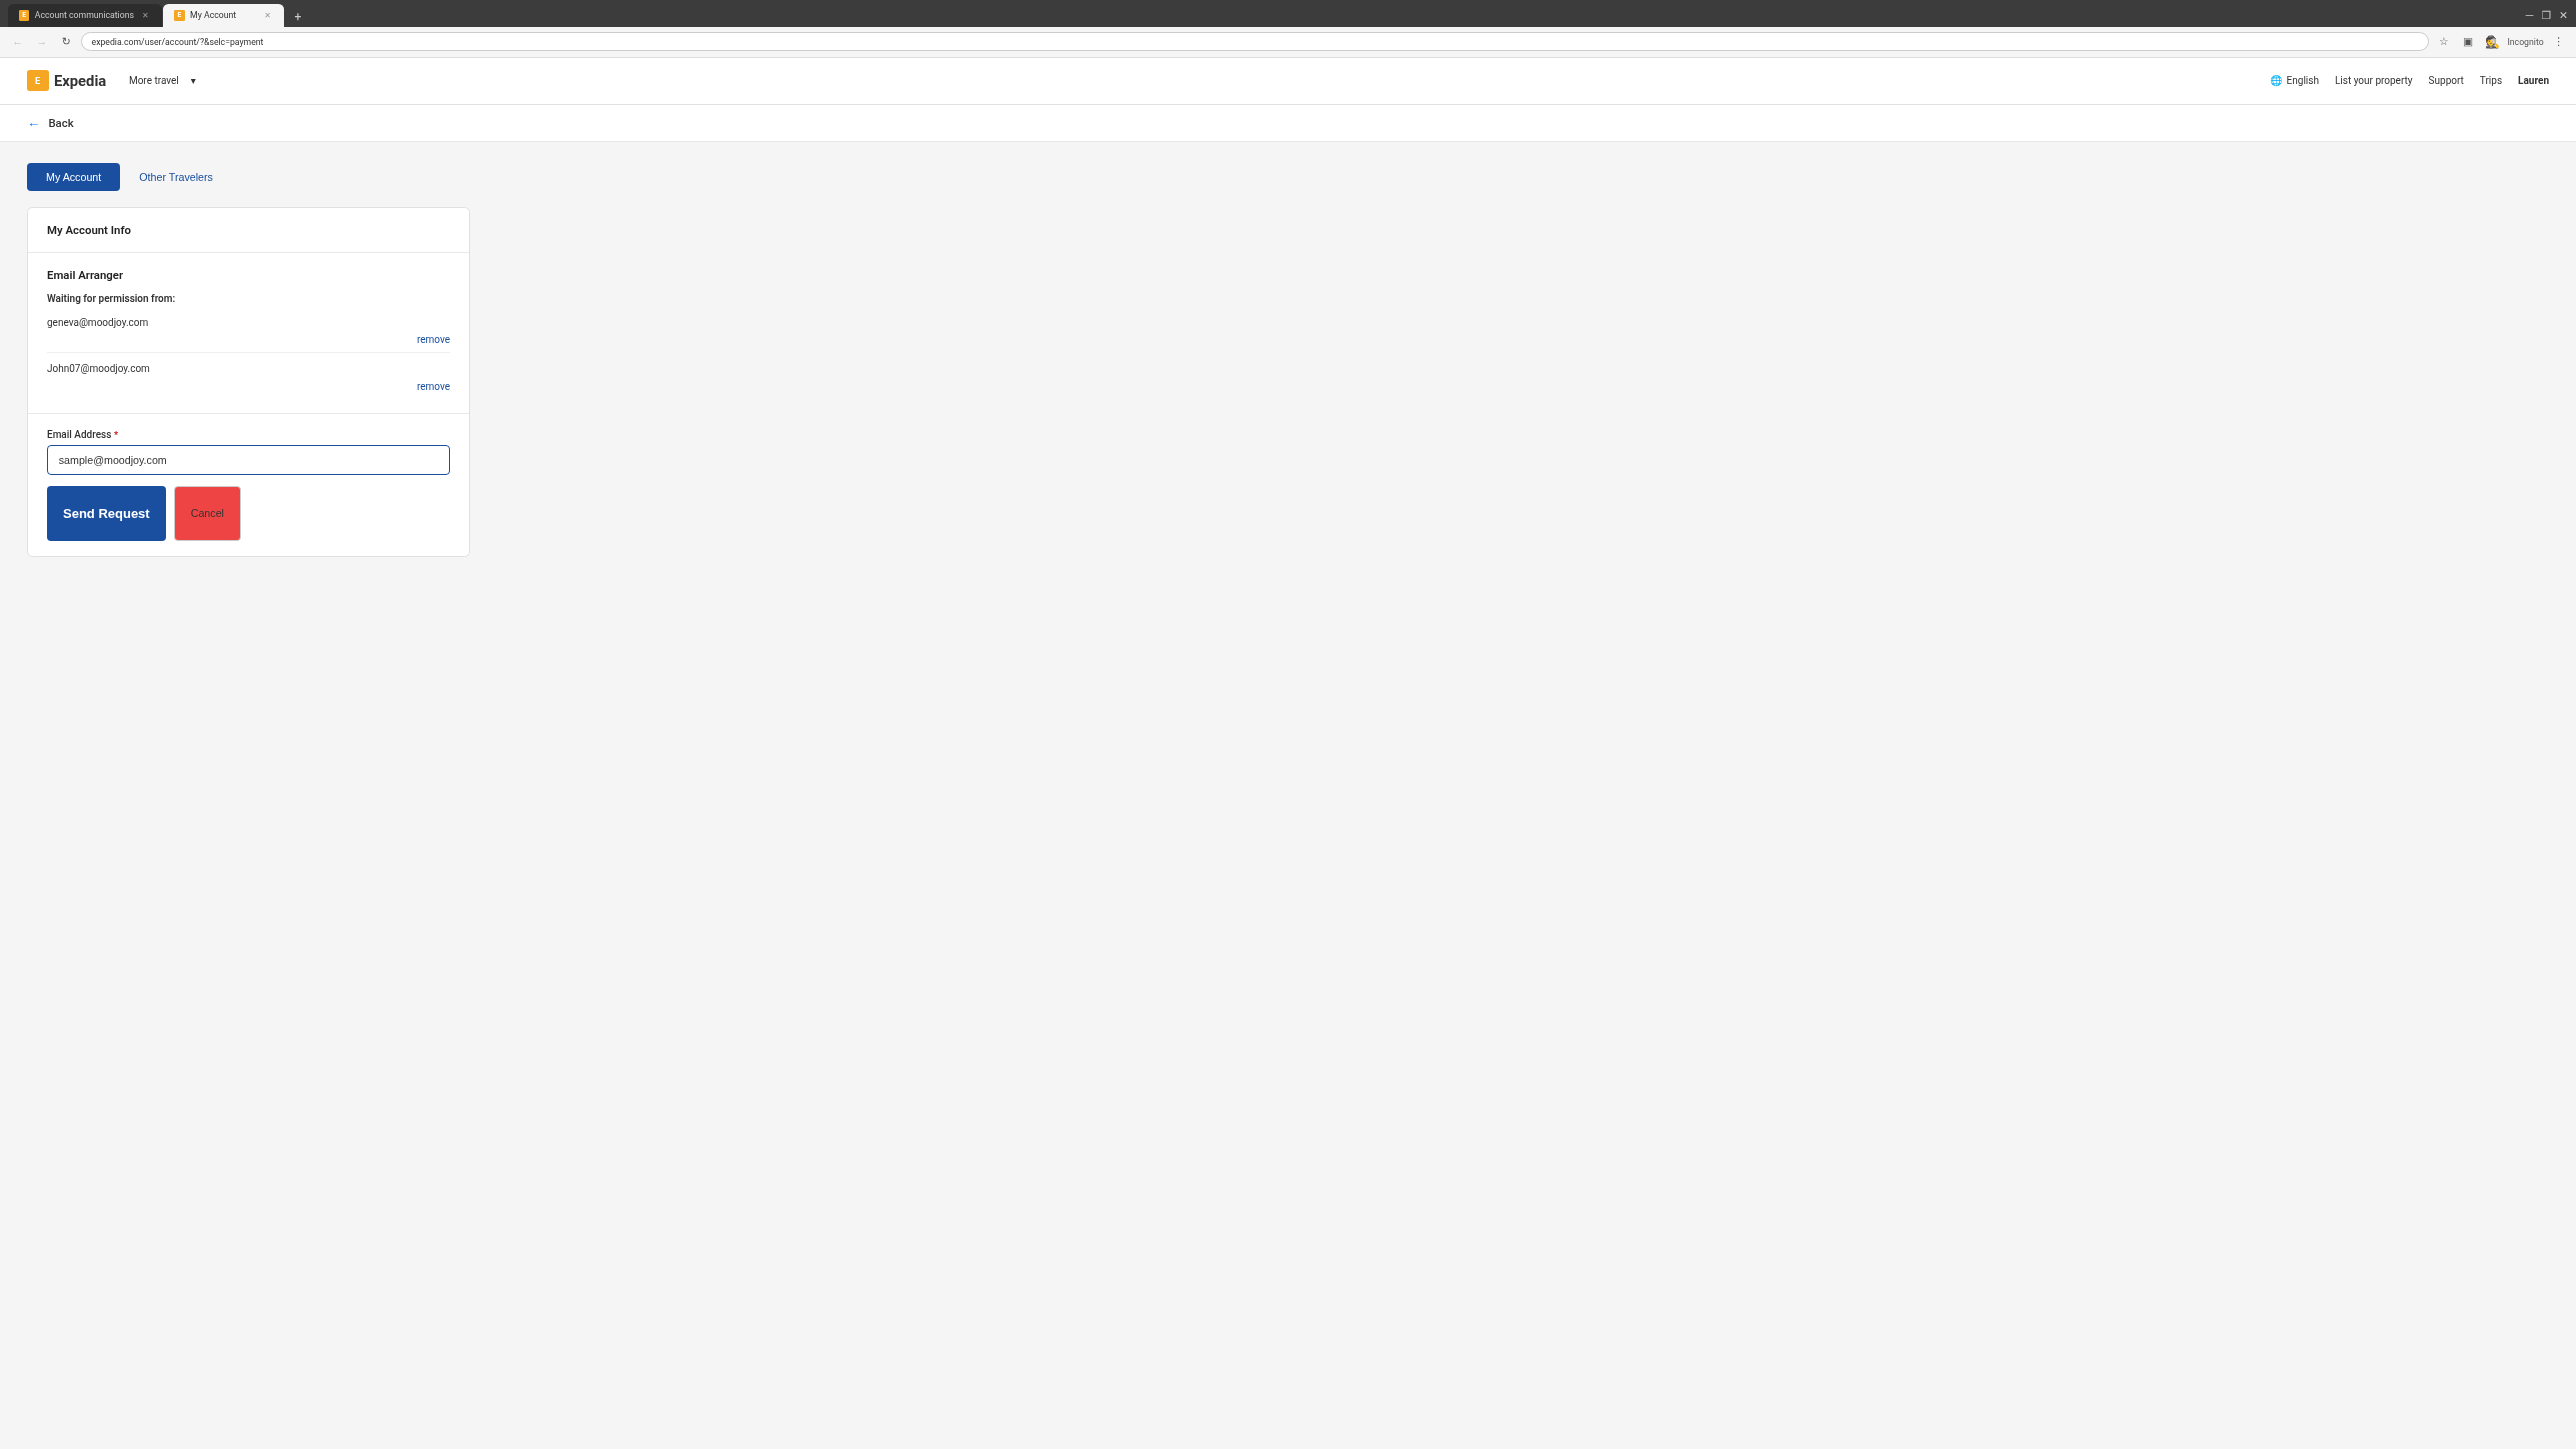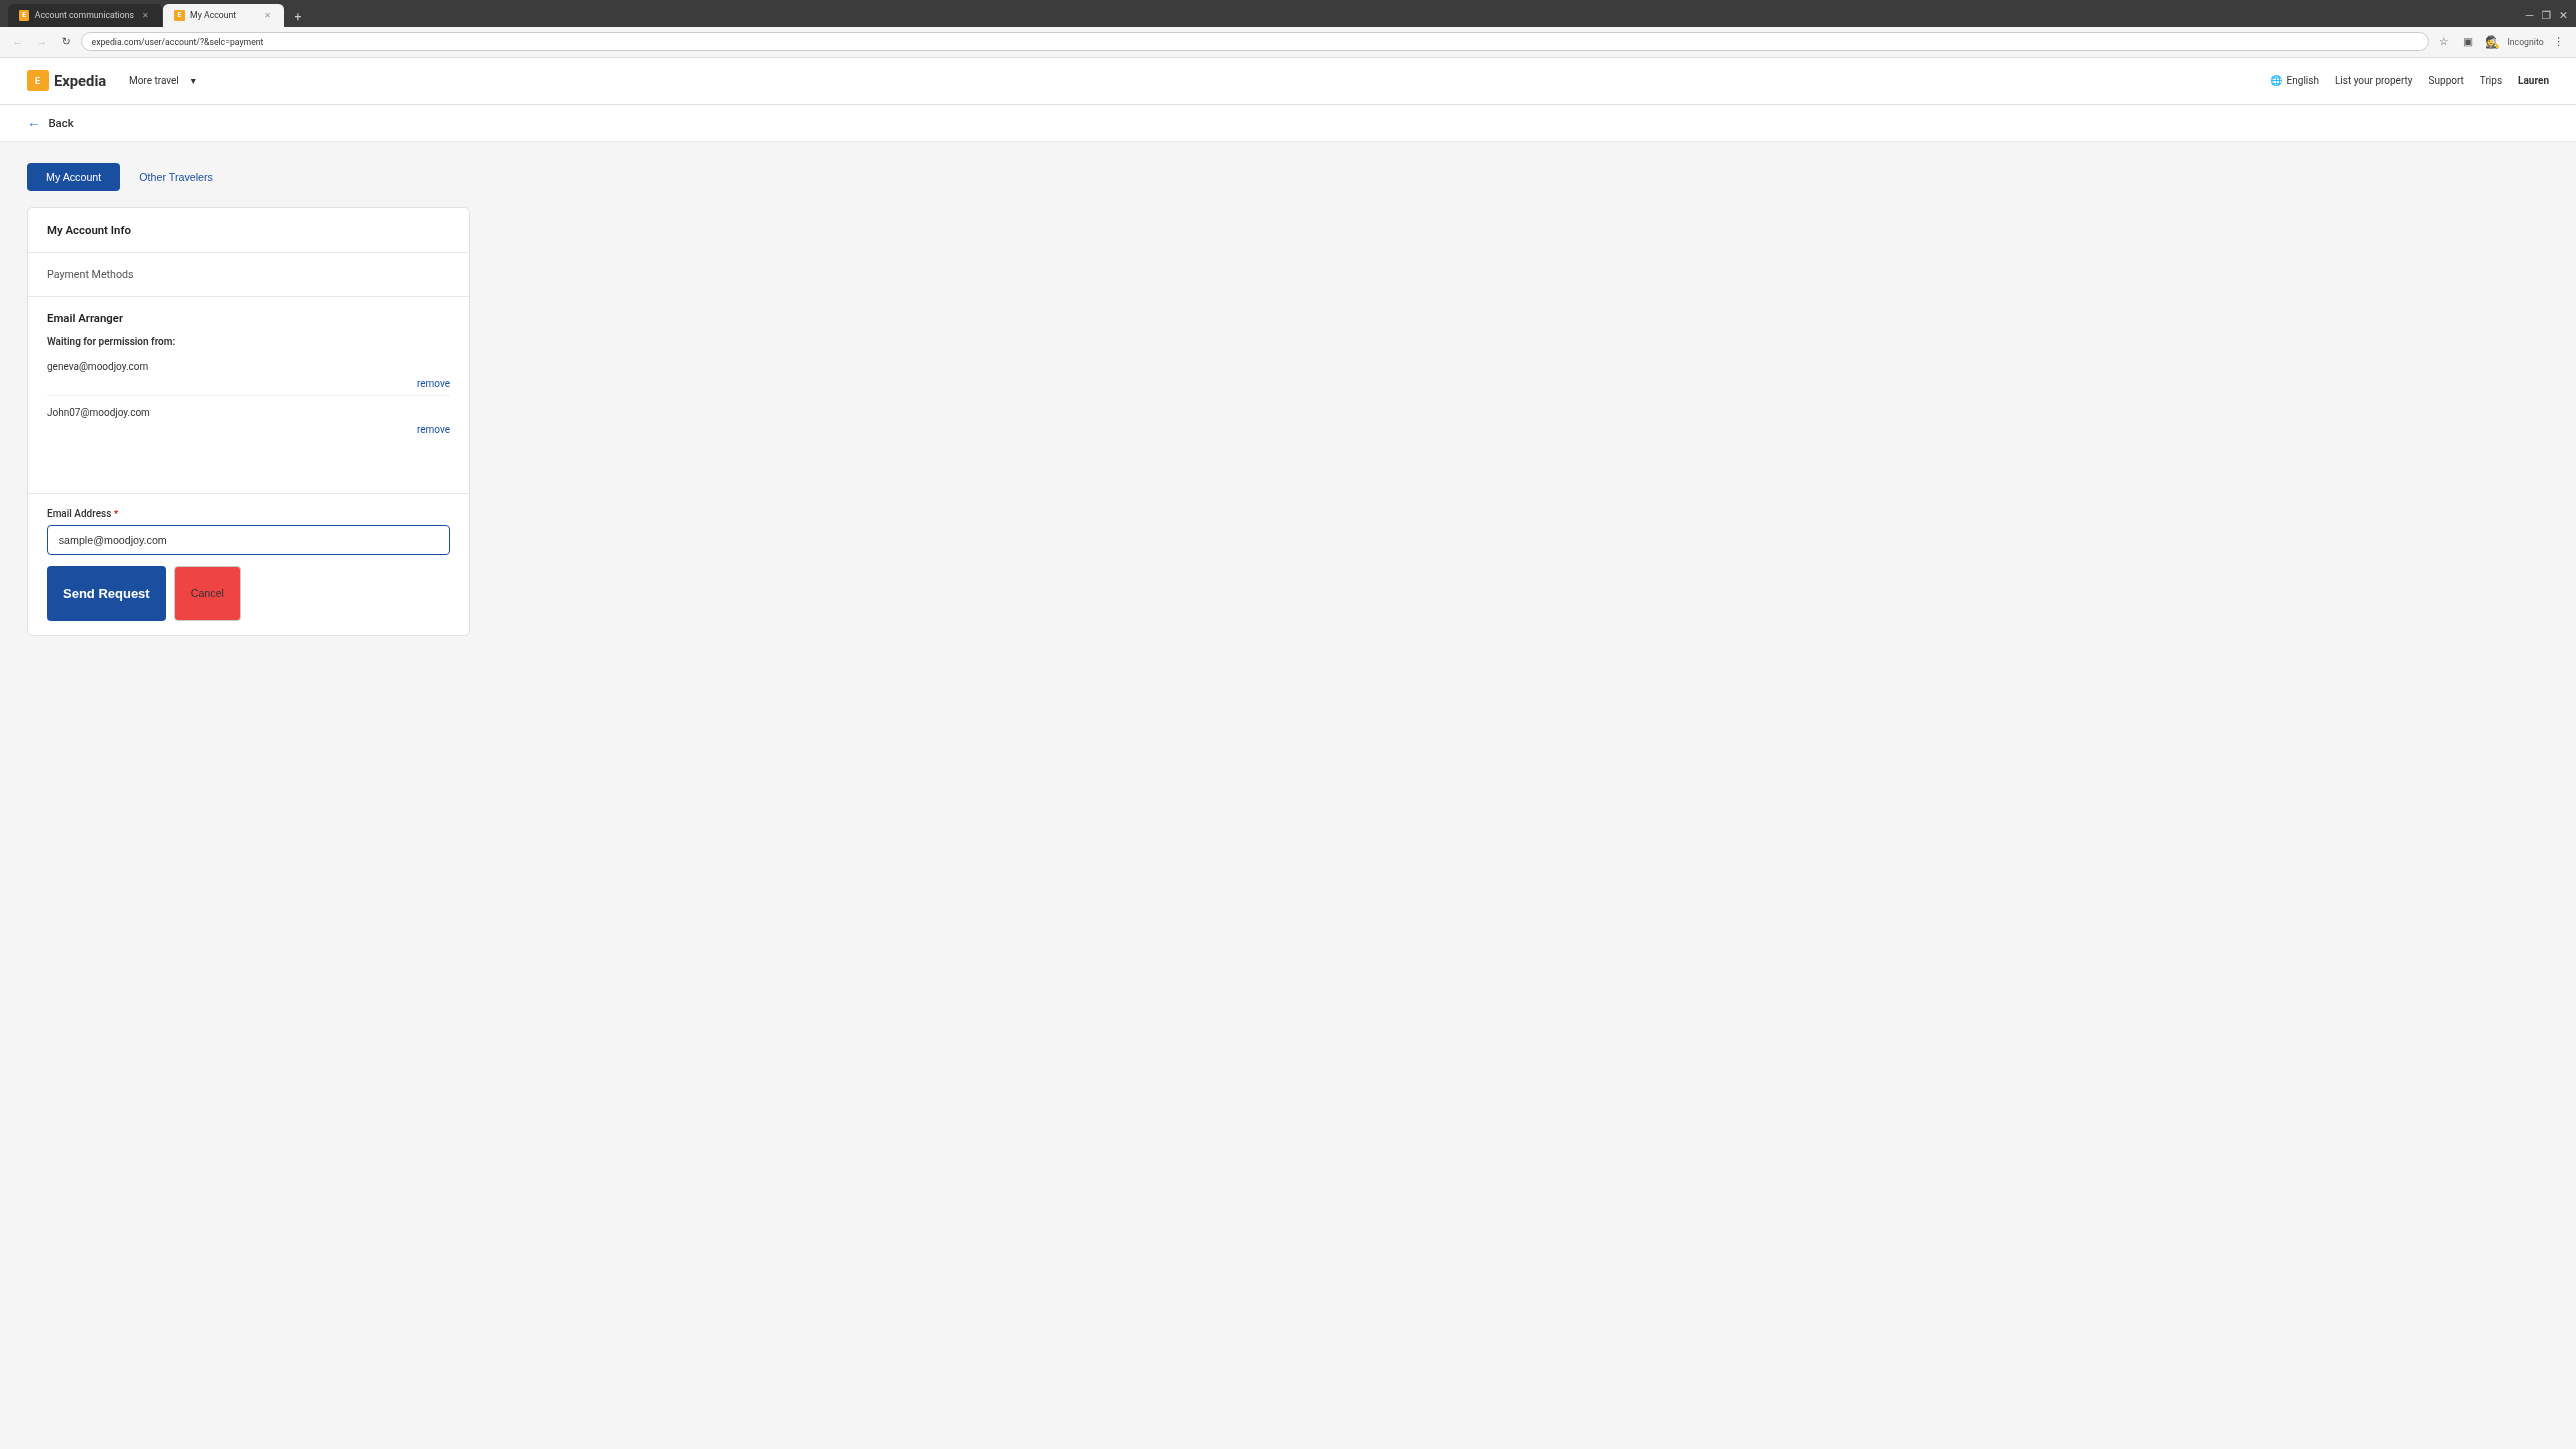--- a/index.html
+++ b/index.html
@@ -56,21 +56,21 @@
     .section-link { font-size: 10.7px; color: #555; cursor: pointer; }
 
     .travel-section { padding: 14.8px 19px; }
     .travel-title { font-size: 11.4px; font-weight: 600; color: #222; margin-bottom: 10.7px; }
     .waiting-label { font-size: 10px; font-weight: 600; color: #333; margin-bottom: 8px; }
     .email-row { display: flex; align-items: center; justify-content: space-between; padding: 5.4px 0; }
     .email-text { font-size: 10px; color: #333; }
     .remove-link { color: #1a4fa0; font-size: 10px; cursor: pointer; text-decoration: none; }
     .email-block { border-bottom: 0.7px solid #f0f0f0; padding-bottom: 5.4px; margin-bottom: 5.4px; }
 
-    .form-section { padding: 14.8px 19px; margin-top: 36px; }
+    .form-section { padding: 14.8px 19px; }
     .field-label { font-size: 10px; font-weight: 500; color: #333; margin-bottom: 5.4px; display: flex; align-items: center; gap: 2.7px; }
     .required-star { color: #cc0000; font-size: 9.4px; }
     .text-input { width: 100%; padding: 8px 10.7px; border: 1.3px solid #1a4fa0; border-radius: 4px; font-size: 10.7px; color: #333; outline: none; }
     .action-btns { display: flex; gap: 8px; margin-top: 10.7px; }
     .btn-primary { background: #1a4fa0; color: white; border: none; padding: 20px 16px; border-radius: 4px; font-size: 13px; font-weight: 700; cursor: pointer; }
     .btn-secondary { background: #ef4444; color: #333; border: 0.7px solid #ccc; padding: 8px 16px; border-radius: 4px; font-size: 10.7px; cursor: pointer; }
     @keyframes blink { 0%,100%{opacity:1} 50%{opacity:0} }
   </style>
 </head>
 <body>
@@ -157,23 +157,20 @@
       <button class="tab-btn active">My Account</button>
       <button class="tab-btn inactive">Other Travelers</button>
     </div>
 
     <div class="account-card">
 
       <div class="card-section">
         <span class="section-title">My Account Info</span>
       </div>
 
-      <div class="card-section" style="cursor:pointer;">
-        <span class="section-link">Payment Methods</span>
-      </div>
 
 
       <div class="travel-section">
         <div class="travel-title">Email Arranger</div>
         <div class="waiting-label">Waiting for permission from:</div>
 
         <div class="email-block">
           <div class="email-row">
             <span class="email-text">geneva@moodjoy.com</span>
           </div>

